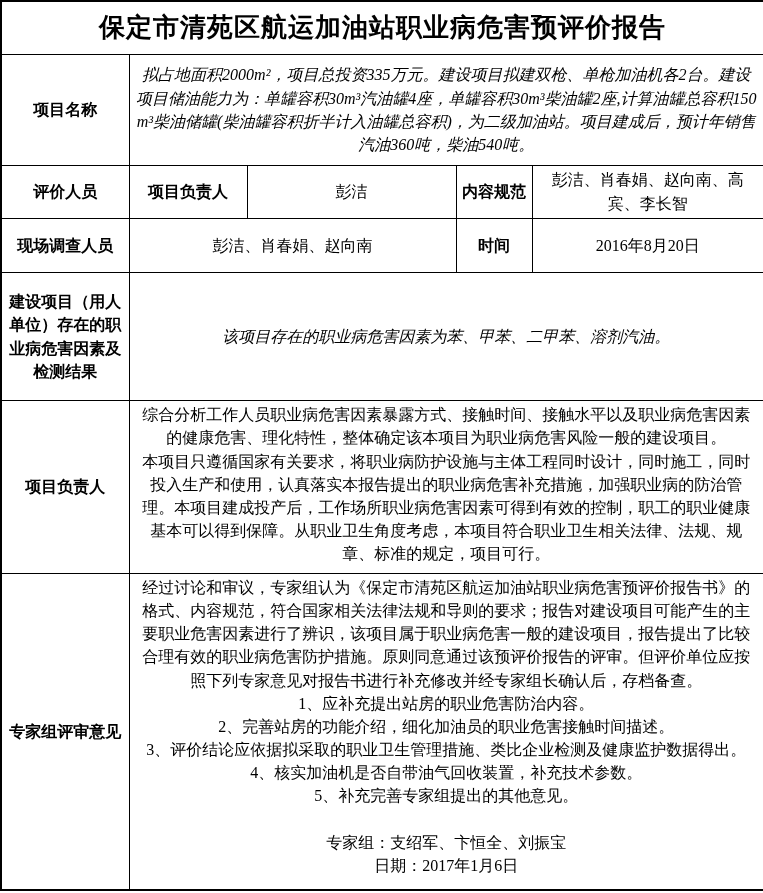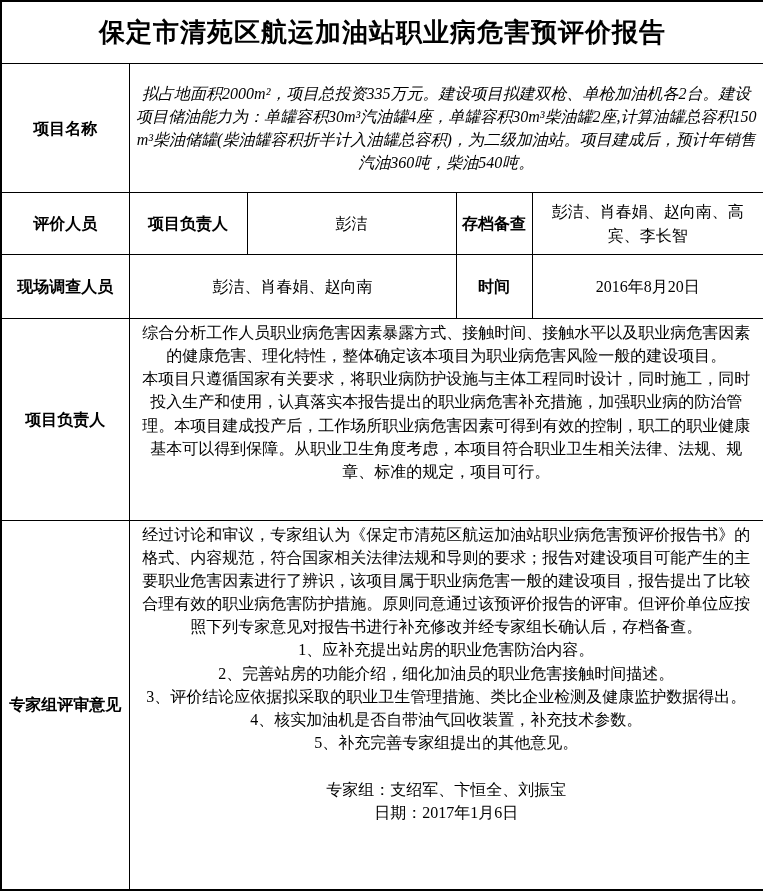--- a/index.html
+++ b/index.html
@@ -91,31 +91,35 @@
 
     <tr class="h-r3">
       <td class="lbl">项目名称</td>
       <td colspan="5" class="val-left pre">拟占地面积2000m²，项目总投资335万元。建设项目拟建双枪、单枪加油机各2台。建设项目储油能力为：单罐容积30m³汽油罐4座，单罐容积30m³柴油罐2座,计算油罐总容积150m³柴油储罐(柴油罐容积折半计入油罐总容积)，为二级加油站。项目建成后，预计年销售汽油360吨，柴油540吨。</td>
     </tr>
 
     <tr class="h-r4">
       <td class="lbl">评价人员</td>
       <td class="lbl">项目负责人</td>
       <td colspan="2" class="val-center">彭洁</td>
-      <td class="lbl">存档备查</td>
+      <td class="lbl">内容规范</td>
       <td class="val-center">彭洁、肖春娟、赵向南、高宾、李长智</td>
     </tr>
 
     <tr class="h-r5">
       <td class="lbl">现场调查人员</td>
       <td colspan="3" class="val-center">彭洁、肖春娟、赵向南</td>
       <td class="lbl">时间</td>
       <td class="val-center">2016年8月20日</td>
     </tr>
 
+    <tr class="h-r6">
+      <td class="lbl">建设项目（用人单位）存在的职业病危害因素及检测结果</td>
+      <td colspan="5" class="val-left">该项目存在的职业病危害因素为苯、甲苯、二甲苯、溶剂汽油。</td>
+    </tr>
 
     <tr class="h-r7">
       <td class="lbl">项目负责人</td>
       <td colspan="5" class="val-top pre">综合分析工作人员职业病危害因素暴露方式、接触时间、接触水平以及职业病危害因素的健康危害、理化特性，整体确定该本项目为职业病危害风险一般的建设项目。
 本项目只遵循国家有关要求，将职业病防护设施与主体工程同时设计，同时施工，同时投入生产和使用，认真落实本报告提出的职业病危害补充措施，加强职业病的防治管理。本项目建成投产后，工作场所职业病危害因素可得到有效的控制，职工的职业健康基本可以得到保障。从职业卫生角度考虑，本项目符合职业卫生相关法律、法规、规章、标准的规定，项目可行。</td>
     </tr>
 
     <tr class="h-r8">
       <td class="lbl">专家组评审意见</td>
       <td colspan="5" class="val-top pre">经过讨论和审议，专家组认为《保定市清苑区航运加油站职业病危害预评价报告书》的格式、内容规范，符合国家相关法律法规和导则的要求；报告对建设项目可能产生的主要职业危害因素进行了辨识，该项目属于职业病危害一般的建设项目，报告提出了比较合理有效的职业病危害防护措施。原则同意通过该预评价报告的评审。但评价单位应按照下列专家意见对报告书进行补充修改并经专家组长确认后，存档备查。

